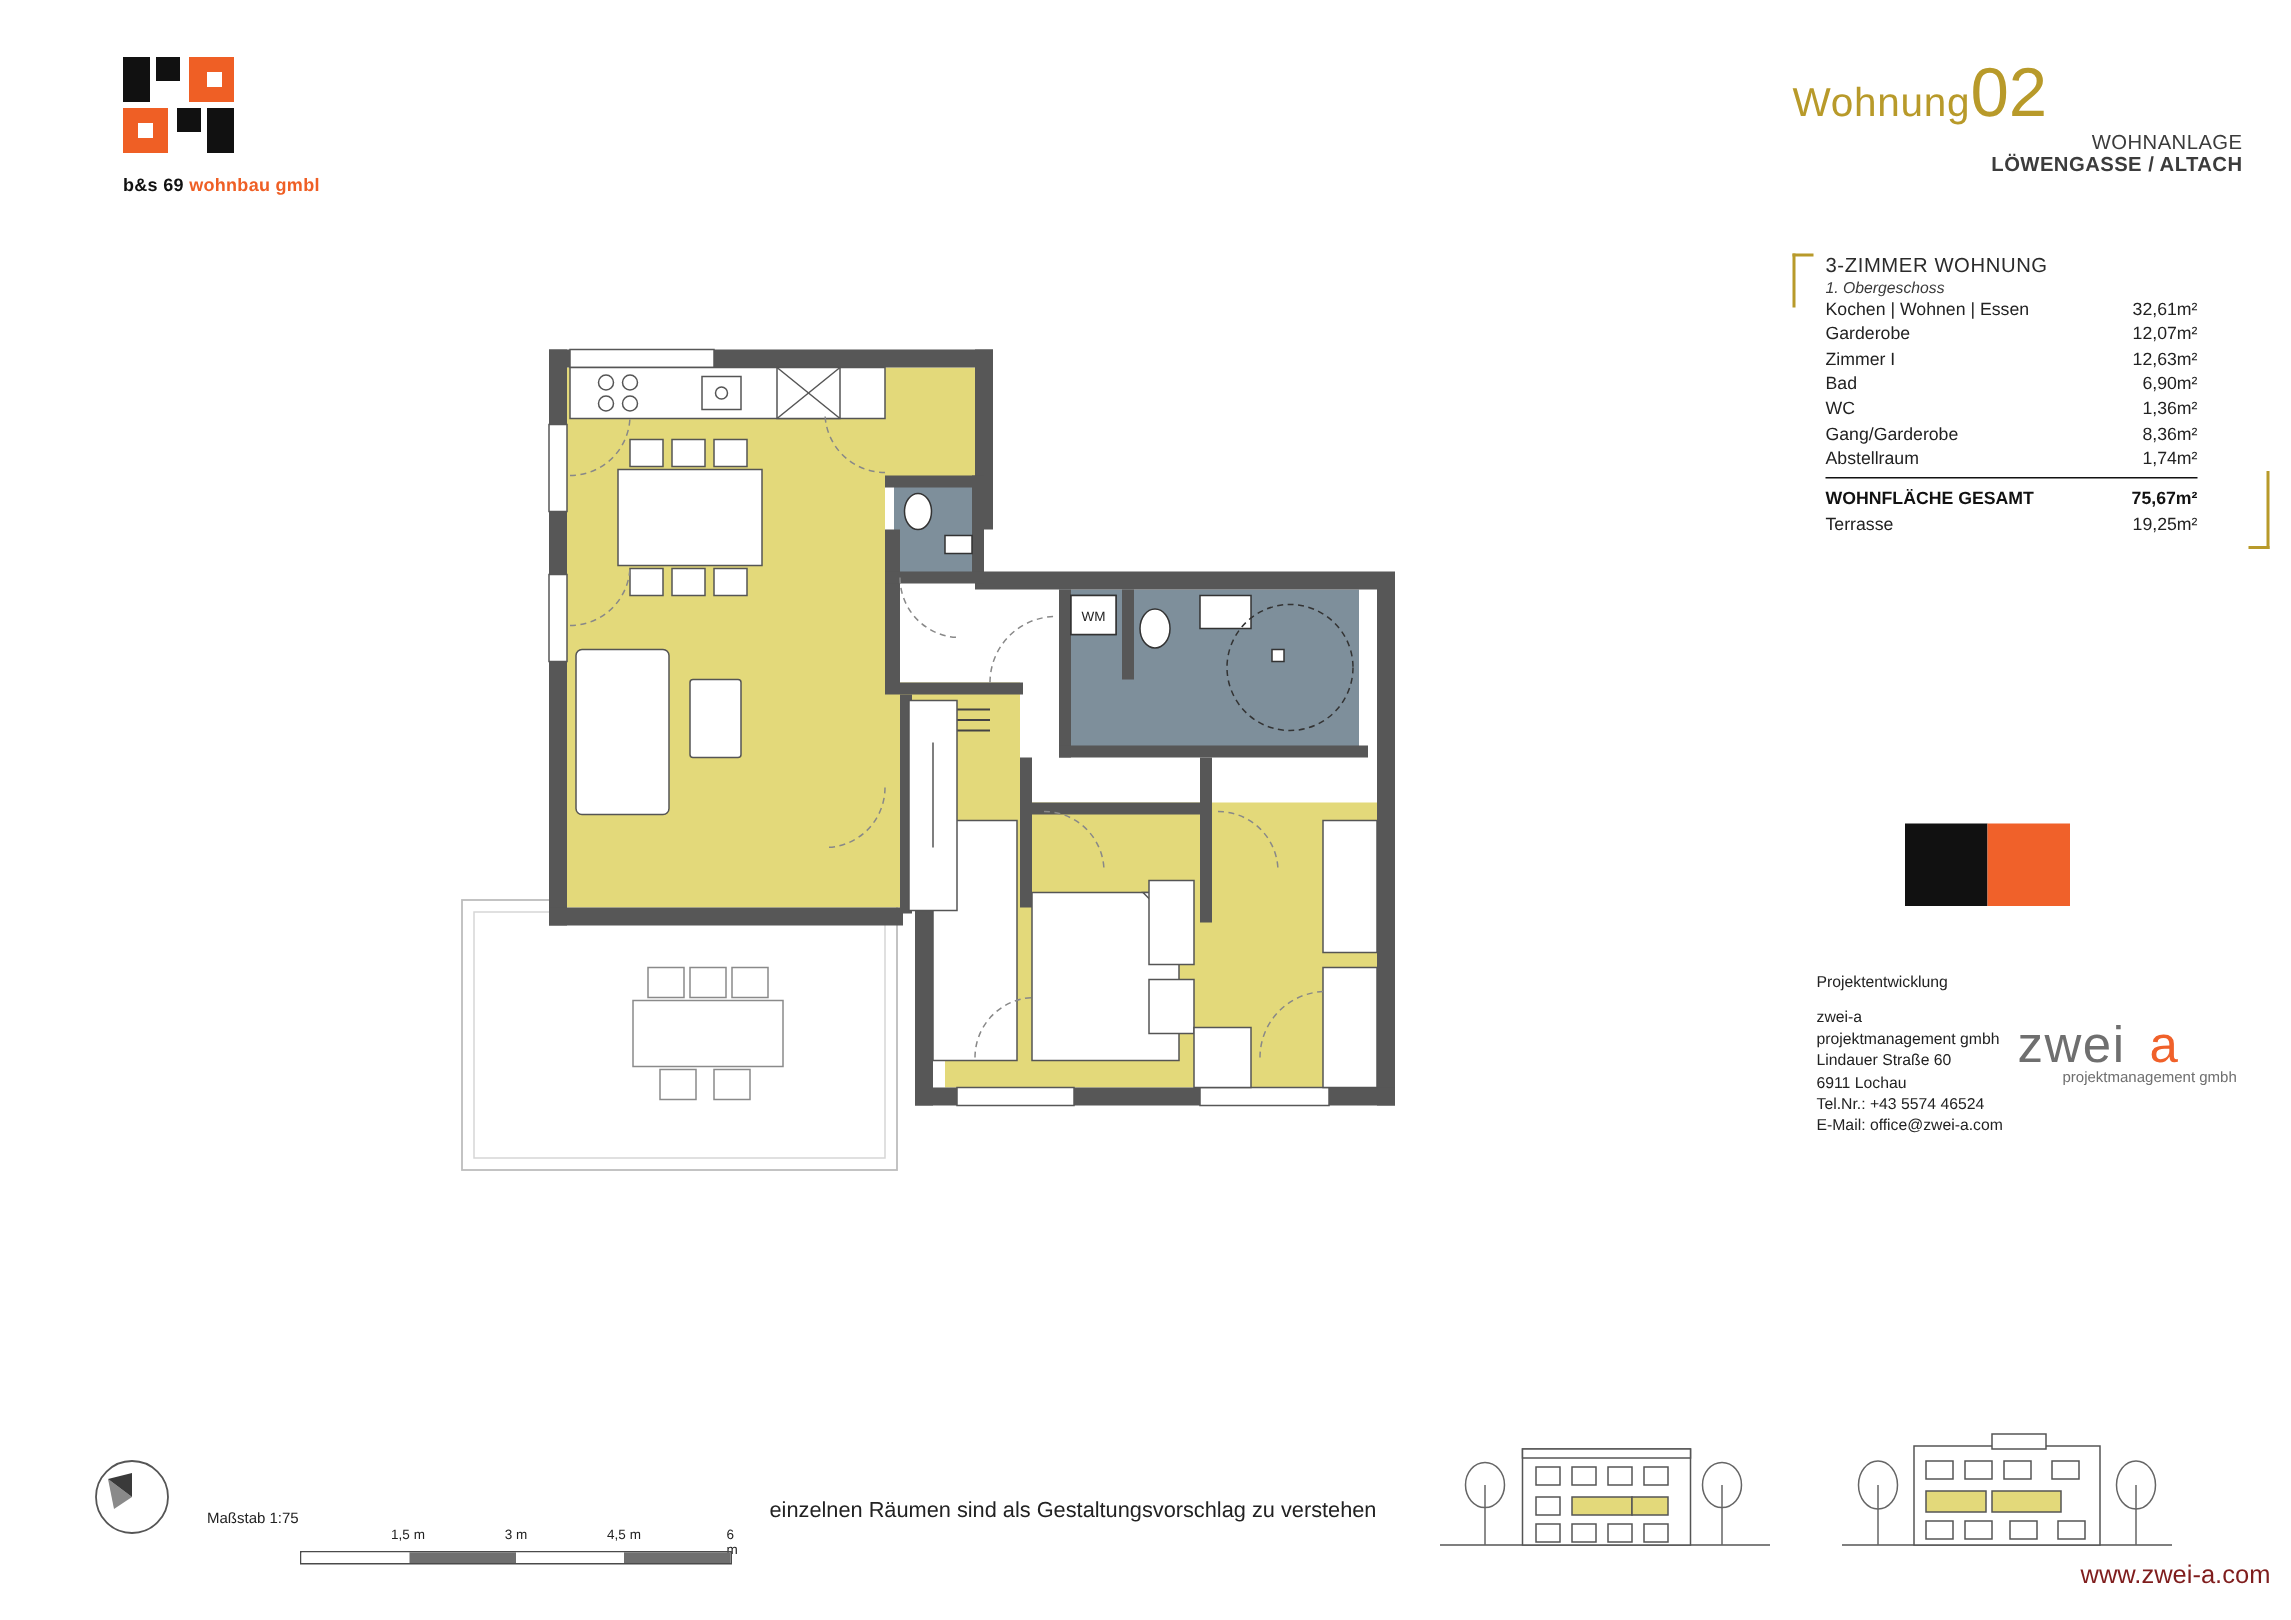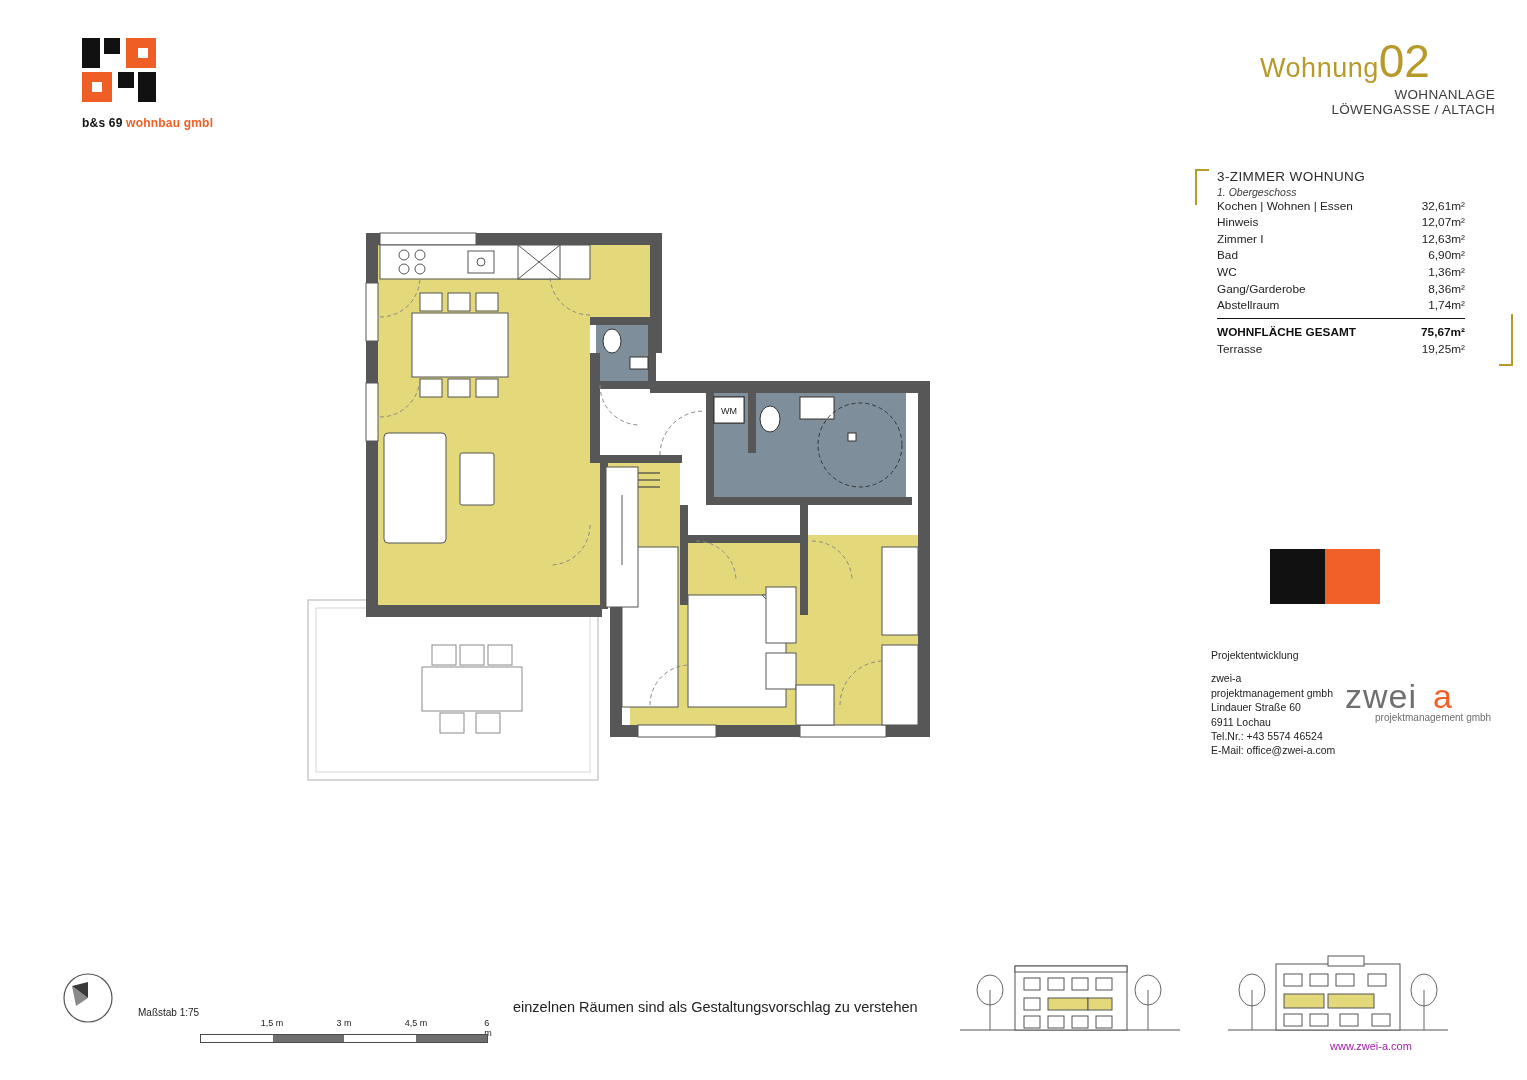--- a/index.html
+++ b/index.html
@@ -16,31 +16,31 @@
 
   
   .logo-box { position: absolute; left: 82px; top: 38px; width: 200px; }
   .logo-mark { width: 96px; height: 68px; position: relative; }
   .logo-label { margin-top: 10px; font-size: 12px; font-weight: bold; letter-spacing: .2px; }
   .logo-label .b { color: #111; }
   .logo-label .o { color: #ef5f25; }
 
   
   .right-col { position: absolute; left: 1195px; top: 40px; width: 300px; }
-  .title-row { text-align: center; line-height: 1; text-decoration: underline; }
+  .title-row { text-align: left; line-height: 1; text-decoration: underline; }
   .title-wohnung {
     font-size: 27px; color: #b89a2a; letter-spacing: .5px;
     display: inline-block; vertical-align: baseline;
   }
   .title-num {
     font-size: 46px; color: #b89a2a; letter-spacing: 0px;
     display: inline-block; vertical-align: baseline; line-height: .95;
   }
   .sub1 { text-align: right; font-size: 13.5px; color: #3c3c3c; letter-spacing: .3px; margin-top: 3px; }
-  .sub2 { text-align: right; font-size: 13.5px; color: #3c3c3c; letter-spacing: .3px; }
+  .sub2 { text-align: right; font-size: 13.5px; color: #3c3c3c; letter-spacing: .3px; font-weight: bold; }
 
   .bracket-wrap { position: relative; margin-top: 52px; padding-left: 22px; }
   .bracket-tl {
     position: absolute; left: 0; top: 0; width: 14px; height: 36px;
     border-left: 2px solid #b89a2a; border-top: 2px solid #b89a2a;
   }
   .bracket-br {
     position: absolute; right: -18px; bottom: -8px; width: 14px; height: 52px;
     border-right: 2px solid #b89a2a; border-bottom: 2px solid #b89a2a;
   }
@@ -71,21 +71,21 @@
   .scale-bar { position: absolute; left: 0; top: 16px; height: 9px; width: 288px; border: 1px solid #4a4a4a; display: flex; }
   .scale-bar div { height: 100%; flex: 1; }
   .scale-nums { position: absolute; left: 0; top: 0; width: 288px; height: 14px; }
   .scale-nums span { position: absolute; font-size: 9px; color: #222; transform: translateX(-50%); }
 
   .hinweis { position: absolute; left: 513px; top: 997px; font-size: 14.5px; color: #222; line-height: 21px; }
 
   .elev { position: absolute; top: 950px; }
   .elev.left { left: 960px; width: 220px; height: 85px; }
   .elev.right { left: 1228px; width: 220px; height: 85px; }
-  .web { position: absolute; left: 1330px; top: 1040px; font-size: 11px; color: #a21caf; }
+  .web { position: absolute; left: 1387px; top: 1040px; font-size: 17px; color: #7f1d1d; }
 
   
   .plan { position: absolute; left: 300px; top: 205px; width: 660px; height: 600px; }
   .plan svg { display: block; }
 </style>
 </head>
 <body>
 
 <div class="sheet">
 
@@ -121,21 +121,21 @@
       <div class="bracket-br"></div>
       <div class="rooms-title">3-ZIMMER WOHNUNG</div>
       <div class="rooms-sub">1. Obergeschoss</div>
 
       <div class="area-table">
         <div class="area-row">
           <span>Kochen | Wohnen | Essen</span>
           <span class="val">32,61m²</span>
         </div>
         <div class="area-row">
-          <span>Hinweis</span>
+          <span>Garderobe</span>
           <span class="val">12,07m²</span>
         </div>
         <div class="area-row">
           <span>Zimmer I</span>
           <span class="val">12,63m²</span>
         </div>
         <div class="area-row">
           <span>Bad</span>
           <span class="val">6,90m²</span>
         </div>

